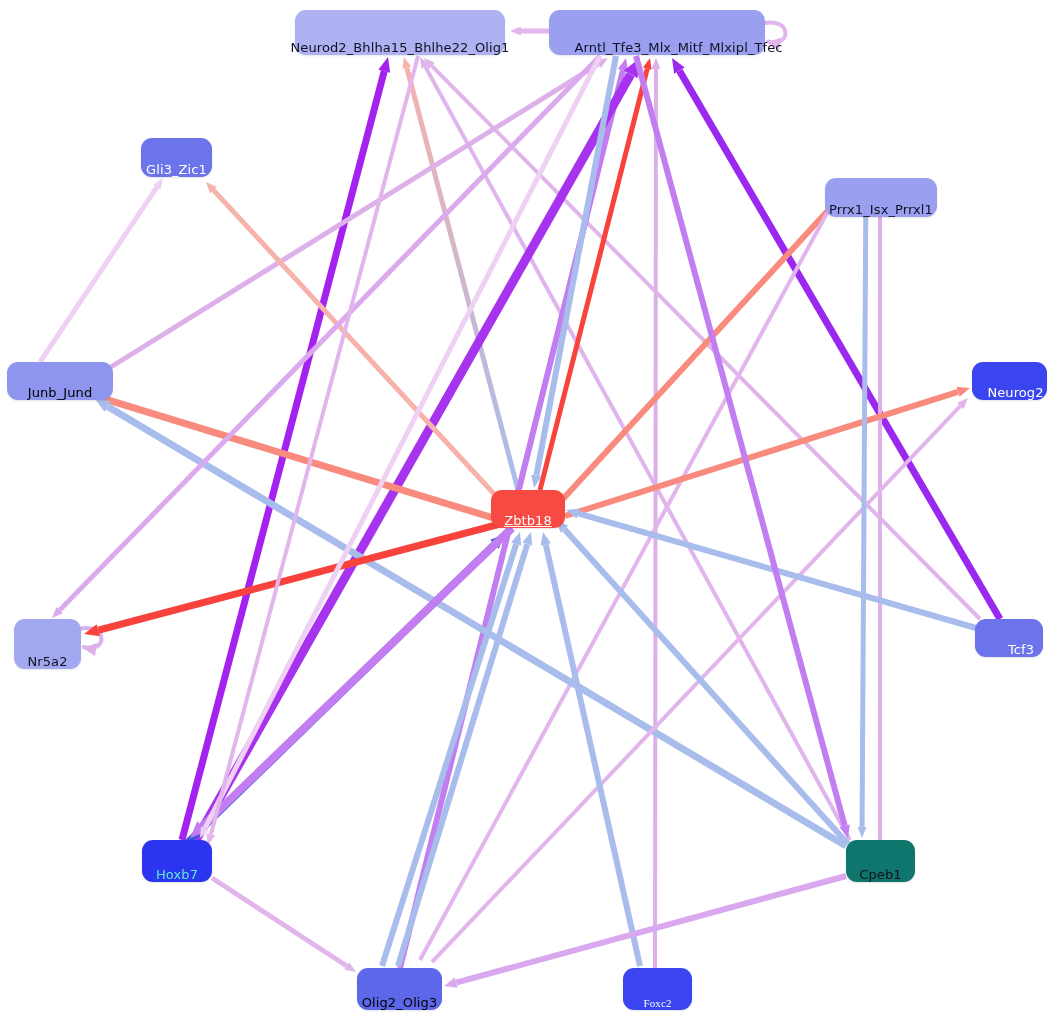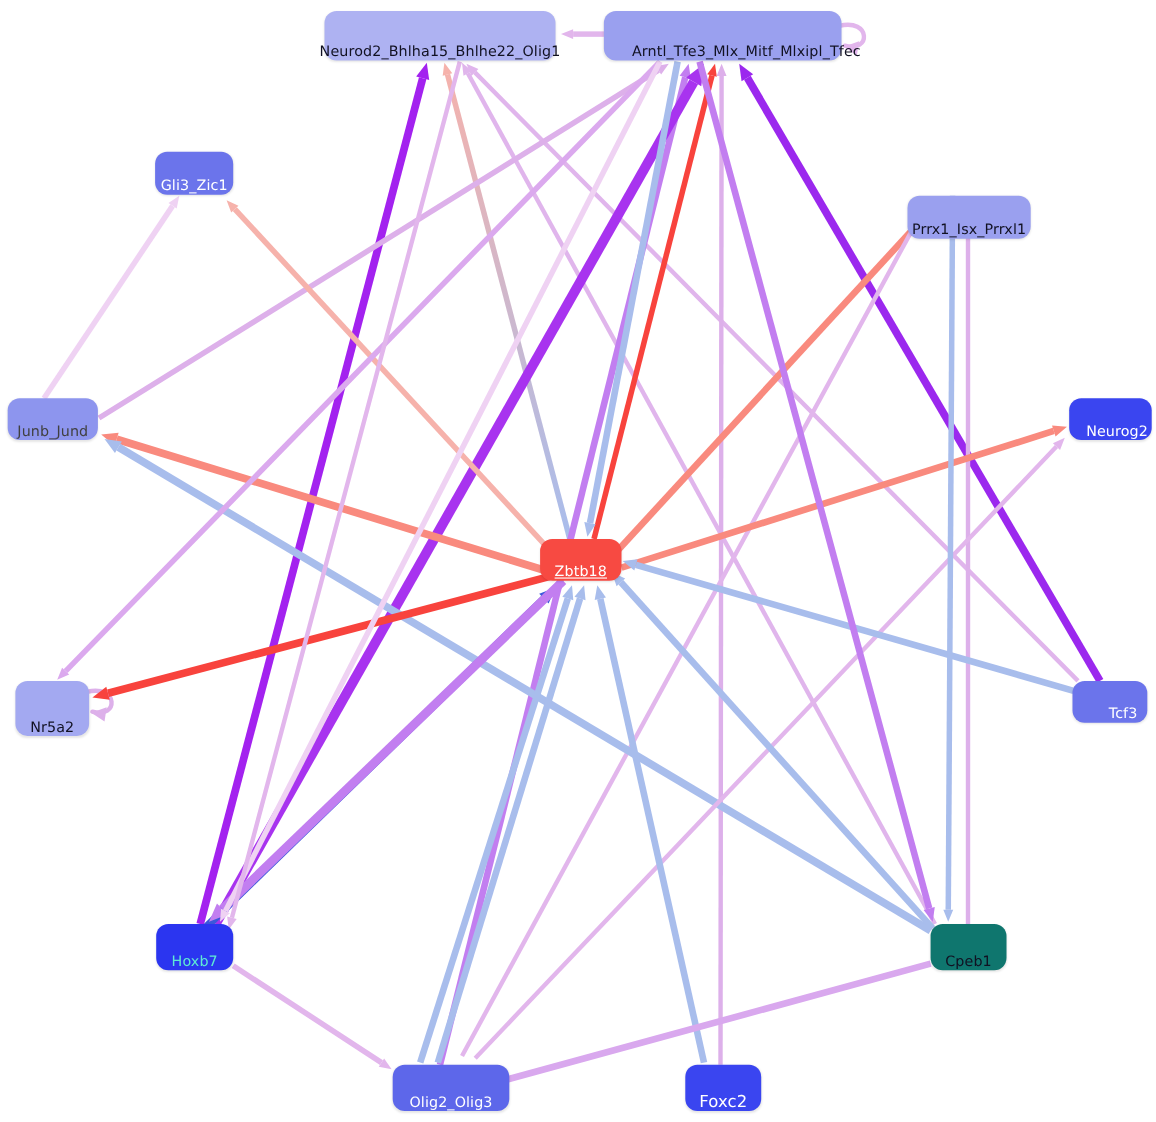--- a/index.html
+++ b/index.html
@@ -183,41 +183,41 @@
       </div>
       <div class="node" style="left: 549px; top: 10px; width: 216px; height: 45px; background: rgb(154, 160, 239); color: rgb(17, 17, 34); font-size: 13px; padding-left: 43px;">
         <span class="node-label">Arntl_Tfe3_Mlx_Mitf_Mlxipl_Tfec</span>
       </div>
       <div class="node" style="left: 141px; top: 138px; width: 71px; height: 39px; background: rgb(107, 116, 235); color: rgb(255, 255, 255); font-size: 13px;">
         <span class="node-label">Gli3_Zic1</span>
       </div>
       <div class="node" style="left: 825px; top: 138px; width: 112px; height: 39px; background: rgb(154, 160, 239); color: rgb(17, 17, 34); font-size: 13px; margin-top: 40px;">
         <span class="node-label">Prrx1_Isx_Prrxl1</span>
       </div>
-      <div class="node" style="left: 7px; top: 362px; width: 82px; height: 38px; background: rgb(141, 149, 238); color: #404040; font-size: 13px;">
+      <div class="node" style="left: 7px; top: 362px; width: 106px; height: 38px; background: rgb(141, 149, 238); color: #000000; font-size: 13px;">
         <span class="node-label">Junb_Jund</span>
       </div>
       <div class="node" style="left: 972px; top: 362px; width: 75px; height: 38px; background: rgb(58, 69, 240); color: rgb(255, 255, 255); font-size: 13px; padding-left: 12px;">
         <span class="node-label">Neurog2</span>
       </div>
       <div class="node" style="left: 491px; top: 490px; width: 74px; height: 38px; background: rgb(247, 74, 66); color: rgb(255, 255, 255); font-size: 13px; text-decoration: underline;">
         <span class="node-label">Zbtb18</span>
       </div>
       <div class="node" style="left: 14px; top: 619px; width: 67px; height: 50px; background: rgb(163, 169, 241); color: rgb(17, 17, 34); font-size: 13px;">
         <span class="node-label">Nr5a2</span>
       </div>
       <div class="node" style="left: 975px; top: 619px; width: 68px; height: 38px; background: rgb(107, 116, 235); color: rgb(255, 255, 255); font-size: 13px; padding-left: 24px;">
         <span class="node-label">Tcf3</span>
       </div>
       <div class="node" style="left: 142px; top: 840px; width: 70px; height: 42px; background: rgb(43, 53, 240); color: #5eead4; font-size: 13px;">
         <span class="node-label">Hoxb7</span>
       </div>
       <div class="node" style="left: 846px; top: 840px; width: 69px; height: 42px; background: #0f766e; color: rgb(17, 17, 34); font-size: 13px;">
         <span class="node-label">Cpeb1</span>
       </div>
-      <div class="node" style="left: 357px; top: 968px; width: 106px; height: 42px; background: rgb(93, 103, 234); color: #ffffff; font-size: 13px;">
+      <div class="node" style="left: 357px; top: 968px; width: 85px; height: 42px; background: rgb(93, 103, 234); color: #000000; font-size: 13px;">
         <span class="node-label">Olig2_Olig3</span>
       </div>
-      <div class="node" style="left: 623px; top: 968px; width: 69px; height: 42px; background: rgb(58, 69, 240); color: rgb(255, 255, 255); font-size: 15px;">
+      <div class="node" style="left: 623px; top: 968px; width: 69px; height: 42px; background: rgb(58, 69, 240); color: rgb(255, 255, 255); font-size: 11px; font-family: Liberation Serif, serif;">
         <span class="node-label">Foxc2</span>
       </div>
     </div>
 </div>
 
 </body></html>

